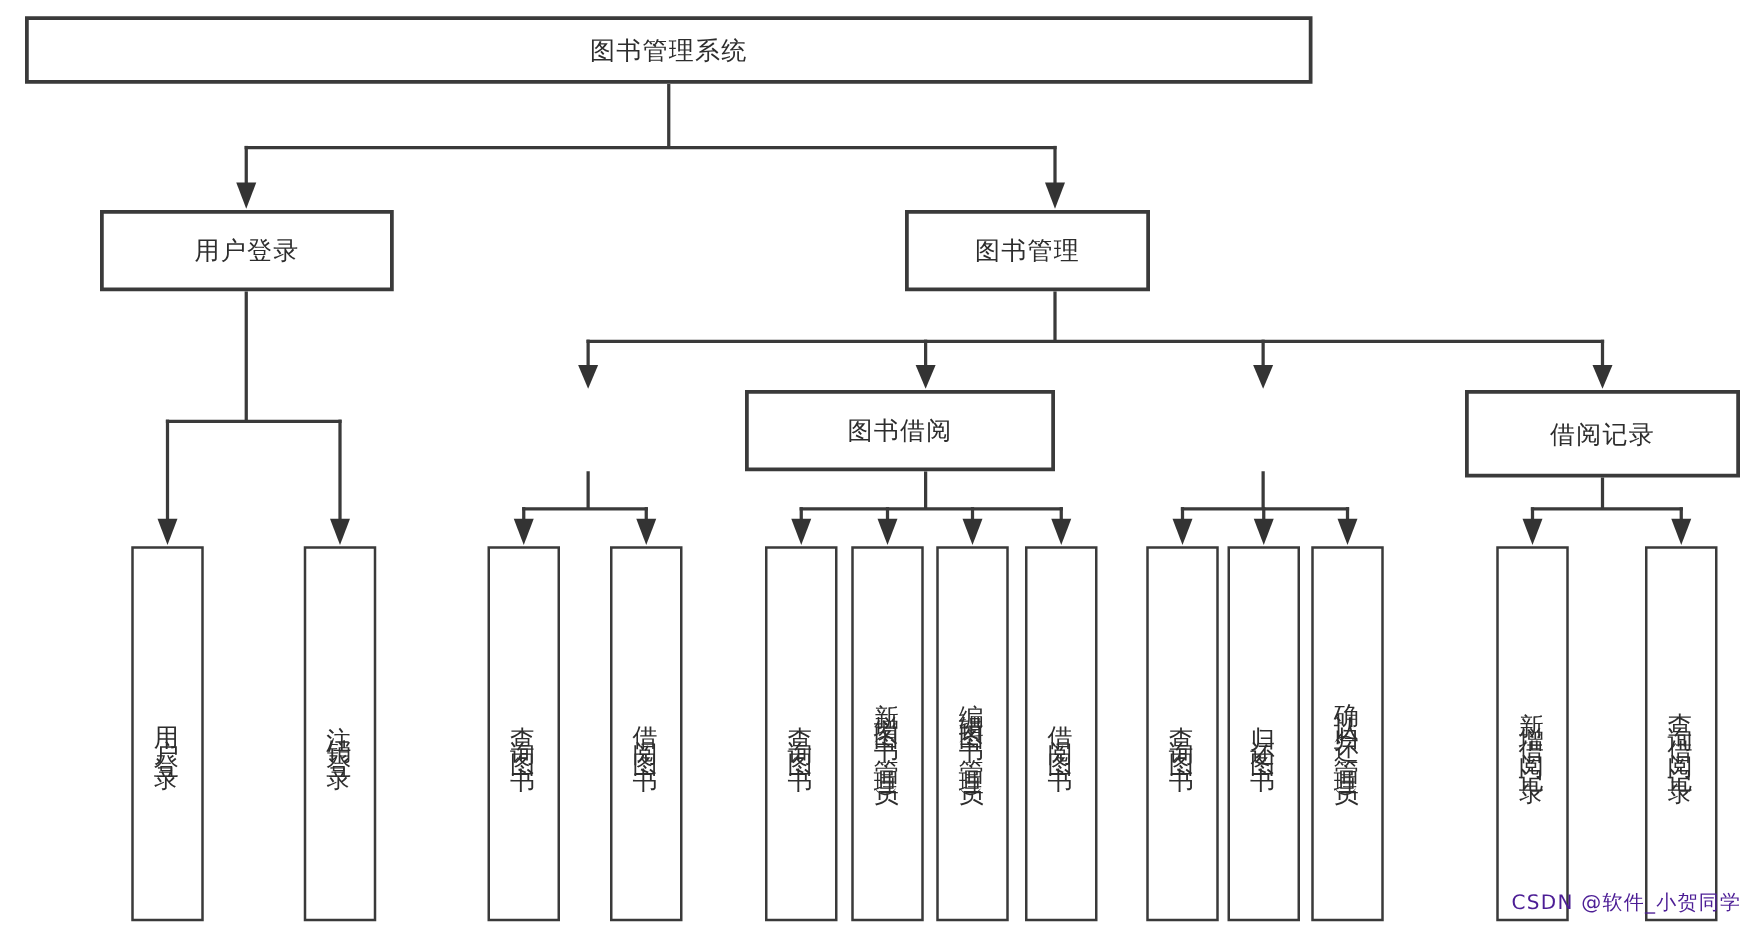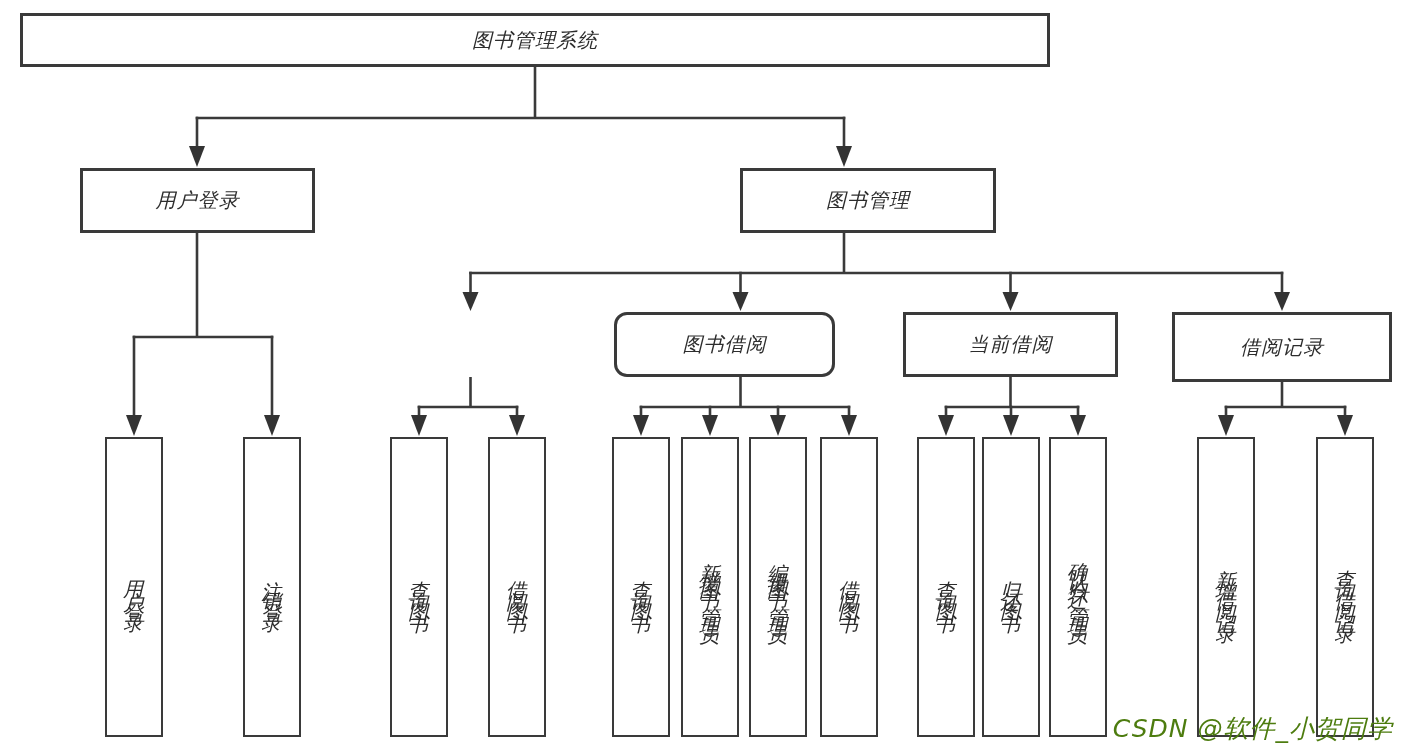--- a/index.html
+++ b/index.html
@@ -7,21 +7,20 @@
   body {
     font-family: "DejaVu Sans", "Liberation Sans", sans-serif;
     color: #2d2d2d;
   }
   .canvas {
     position: relative;
     width: 1405px;
     height: 747px;
     background: #ffffff;
     overflow: hidden;
-    font-style: italic;
   }
   .connectors {
     position: absolute;
     left: 0; top: 0;
     width: 1405px; height: 747px;
     z-index: 1;
   }
   .node {
     position: absolute;
     background: #ffffff;
@@ -52,22 +51,22 @@
     font-size: 20px;
     letter-spacing: 11px;
     color: #2d2d2d;
     white-space: nowrap;
   }
   .leaf.tight span { letter-spacing: 9px; }
   .watermark {
     position: absolute;
     top: 712px;
     right: 12px;
-    font-size: 25px;
-    color: #4d7c0f;
+    font-size: 16px;
+    color: #4c1d95;
     letter-spacing: 1px;
     z-index: 3;
   }
 </style>
 </head>
 <body>
 
 <div class="canvas">
 
   <svg class="connectors" viewBox="0 0 1405 747" xmlns="http://www.w3.org/2000/svg">
@@ -135,24 +134,23 @@
       <polygon points="1003,415 1019,415 1011,436"></polygon>
       <polygon points="1070,415 1086,415 1078,436"></polygon>
       <polygon points="1218,415 1234,415 1226,436"></polygon>
       <polygon points="1337,415 1353,415 1345,436"></polygon>
     </g>
   </svg>
 
   <div class="node" style="left:20px; top:13px; width:1030px; height:54px;">图书管理系统</div>
 
   <div class="node" style="left:80px; top:168px; width:235px; height:65px;">用户登录</div>
-  <div class="node" style="left:740px; top:168px; width:256px; height:65px;">图书管理</div>
+  <div class="node" style="left:724px; top:168px; width:196px; height:65px;">图书管理</div>
 
-  <div class="node" style="left:614px; top:312px; width:221px; height:65px;border-radius:13px;">图书借阅</div>
-  <div class="node" style="left:903px; top:312px; width:215px; height:65px;">当前借阅</div>
+  <div class="node" style="left:596px; top:312px; width:248px; height:65px;">图书借阅</div>
   <div class="node" style="left:1172px; top:312px; width:220px; height:70px;">借阅记录</div>
 
   <div class="leaf" style="left:105px;">
     <span>用户登录</span>
   </div>
   <div class="leaf" style="left:243px;">
     <span>注销登录</span>
   </div>
 
   <div class="leaf" style="left:390px;">

